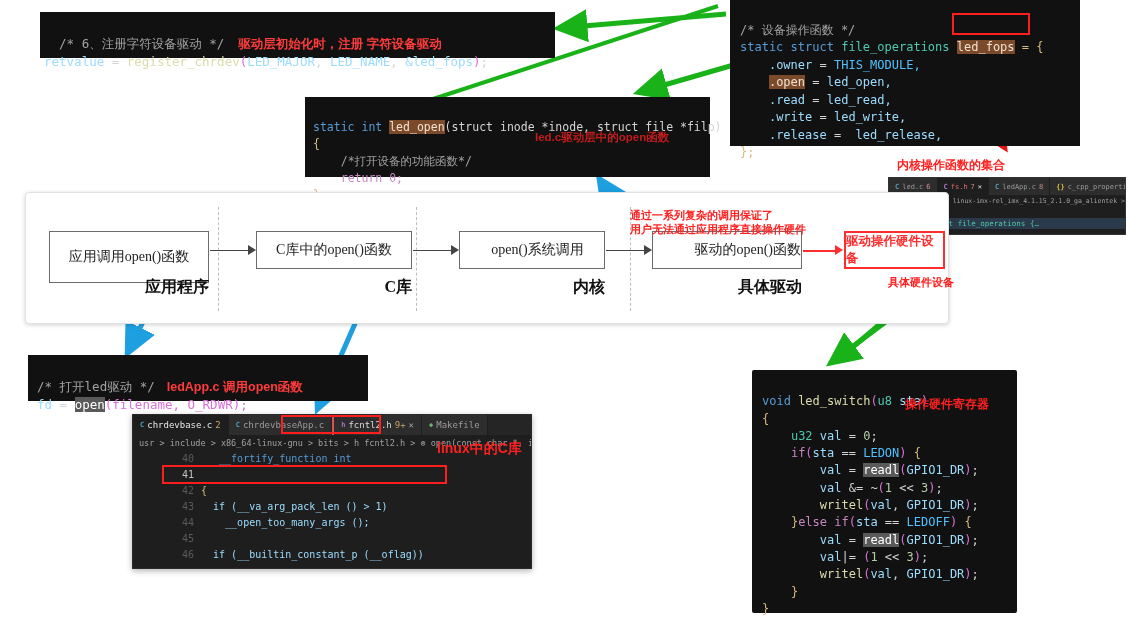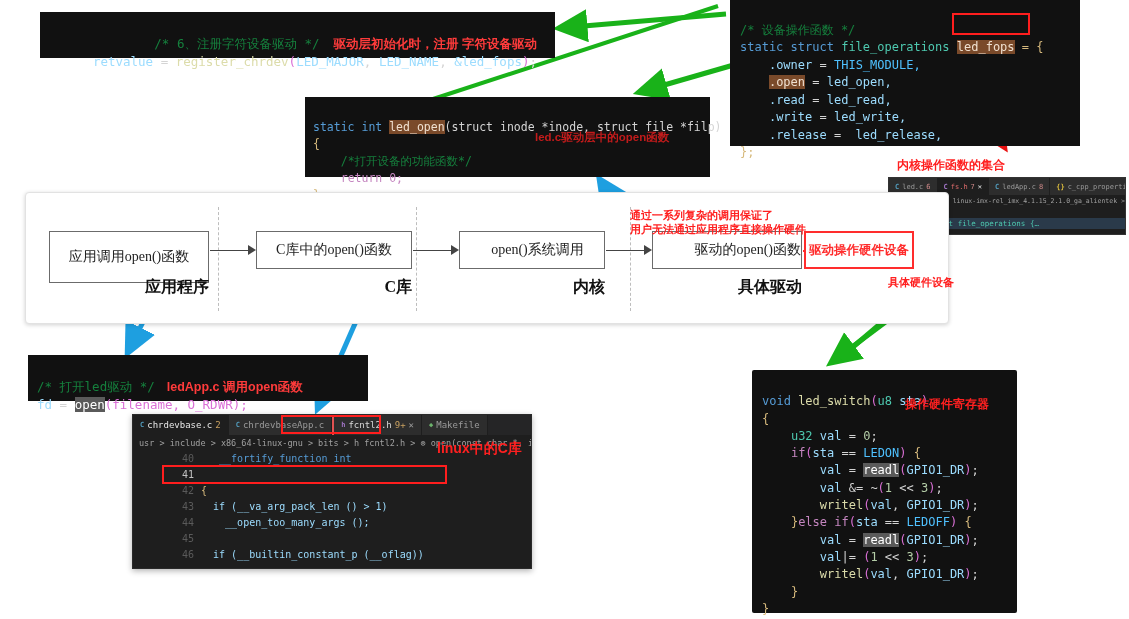--- a/index.html
+++ b/index.html
@@ -17,21 +17,21 @@
     color:#d4d4d4;
     white-space:pre;
     box-sizing:border-box;
   }
   .code .kw{color:#569cd6;}
   .code .kw2{color:#c586c0;}
   .code .fn{color:#dcdcaa;}
   .code .ty{color:#4ec9b0;}
   .code .var{color:#9cdcfe;}
   .code .num{color:#b5cea8;}
-  .code .cmt{color:#15803d;}
+  .code .cmt{color:#a3a3a3;}
   .code .pun{color:#d4d4d4;}
   .code .br{color:#d7ba7d;}
   .code .brm{color:#da70d6;}
   .code .mac{color:#4fc1ff;}
   .code .hl{background:#7a4a2a;color:#f0e0d0;}
   .code .hl2{background:#5a5a5a;color:#ffffff;}
   .code .cnred{color:#ff3b3b;font-family:"Liberation Sans","DejaVu Sans",sans-serif;font-weight:bold;}
 
   
   #flow-diagram{
@@ -147,21 +147,21 @@
 
   <g>
     <path d="M913,296 L840,358" stroke="#19b219" stroke-width="5" fill="none"></path>
   </g>
 
   <g>
     <path d="M940,430 L878,458" stroke="#e81010" stroke-width="4" fill="none" marker-end="url(#mr)"></path>
   </g>
 </svg>
 
-<div class="abs code" id="register-block" style="left:40px;top:12px;width:515px;height:46px;padding:5px 18px;font-size:12.5px;line-height:18px;text-align:right;">
+<div class="abs code" id="register-block" style="left:40px;top:12px;width:515px;height:46px;padding:5px 4px;font-size:12.5px;line-height:18px;">
   <span class="cmt">/* 6、注册字符设备驱动 */</span><span class="cnred" style="margin-left:14px;">驱动层初始化时，注册 字符设备驱动</span>
 <span class="var">retvalue</span><span class="pun"> = </span><span class="fn">register_chrdev</span><span class="brm">(</span><span class="var">LED_MAJOR</span><span class="pun">, </span><span class="var">LED_NAME</span><span class="pun">, </span><span class="var">&amp;led_fops</span><span class="brm">)</span><span class="pun">;</span>
 </div>
 
 <div class="abs code" id="fops-block" style="left:730px;top:0px;width:350px;height:146px;padding:4px 10px;font-size:12px;line-height:17.5px;">
 <span class="cmt">/* 设备操作函数 */</span>
 <span class="kw">static struct</span> <span class="ty">file_operations</span> <span class="hl">led_fops</span> <span class="br">= {</span>
     <span class="var">.owner</span> = <span class="mac">THIS_MODULE,</span>
     <span class="hl">.open</span> = <span class="var">led_open,</span>
     <span class="var">.read</span> = <span class="var">led_read,</span>
@@ -257,21 +257,21 @@
   <div class="flowbox" style="left:626px;top:38px;width:150px;height:38px;justify-content:flex-end;">
     <span>驱动的open()函数</span>
   </div>
   <div class="layer-label" style="left:626px;top:84px;width:150px;">
     <span>具体驱动</span>
   </div>
 
   <div class="hline red" style="left:777px;top:57px;width:36px;"></div>
   <div class="ahead red" style="left:809px;top:52px;"></div>
 
-  <div class="flowbox redbox" style="left:778px;top:38px;width:110px;height:38px;">
+  <div class="flowbox redbox" style="left:818px;top:38px;width:101px;height:38px;">
     <span>驱动操作硬件设备</span>
   </div>
   <div class="layer-label" style="left:818px;top:82px;width:110px;color:#ff2020;font-size:11px;font-family:'Liberation Sans',sans-serif;">
     <span>具体硬件设备</span>
   </div>
 </div>
 
 <div class="abs annot" style="left:630px;top:208px;font-size:11px;line-height:14px;">通过一系列复杂的调用保证了
 用户无法通过应用程序直接操作硬件</div>
 

